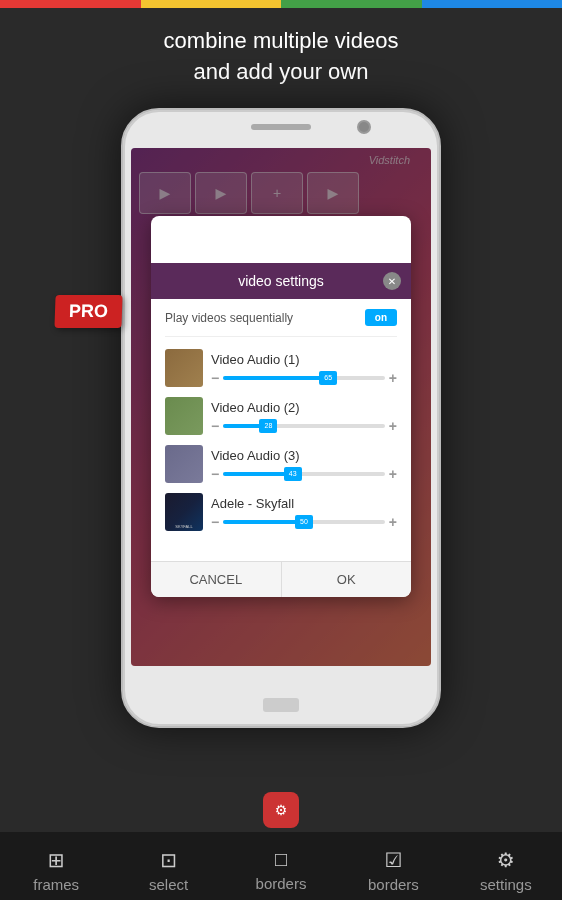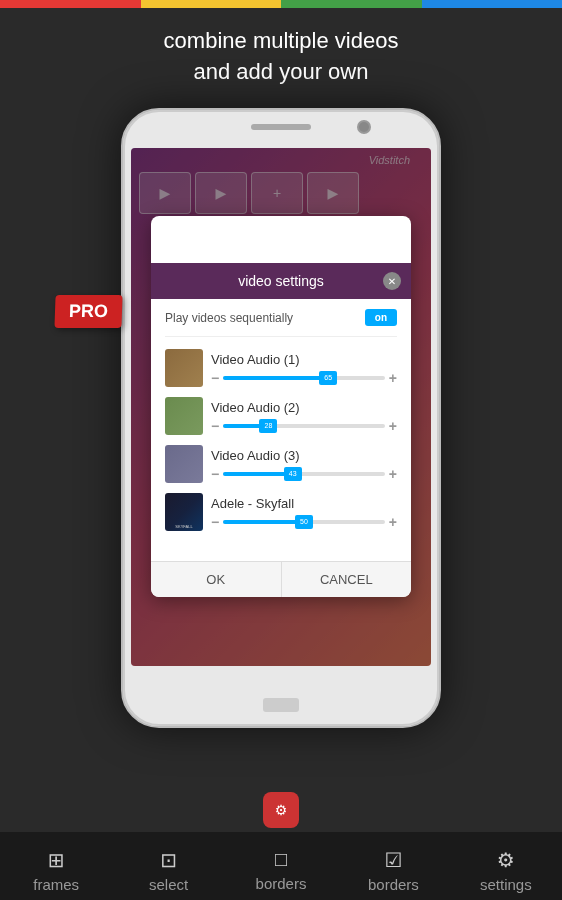--- a/index.html
+++ b/index.html
@@ -529,22 +529,22 @@
                     <div class="slider-fill" style="width: 50%;"></div>
                     <div class="slider-thumb" style="left: calc(50% - 9px);">50</div>
                   </div>
                   <span class="slider-plus">+</span>
                 </div>
               </div>
             </div>
           </div>
 
           <div class="dialog-buttons">
+            <button class="dialog-btn">CANCEL</button>
             <button class="dialog-btn">OK</button>
-            <button class="dialog-btn">CANCEL</button>
           </div>
         </div>
       </div>
     </div>
 
     <div class="phone-bottom-btn"></div>
   </div>
 </div>
 
 <div class="center-cam-btn">

